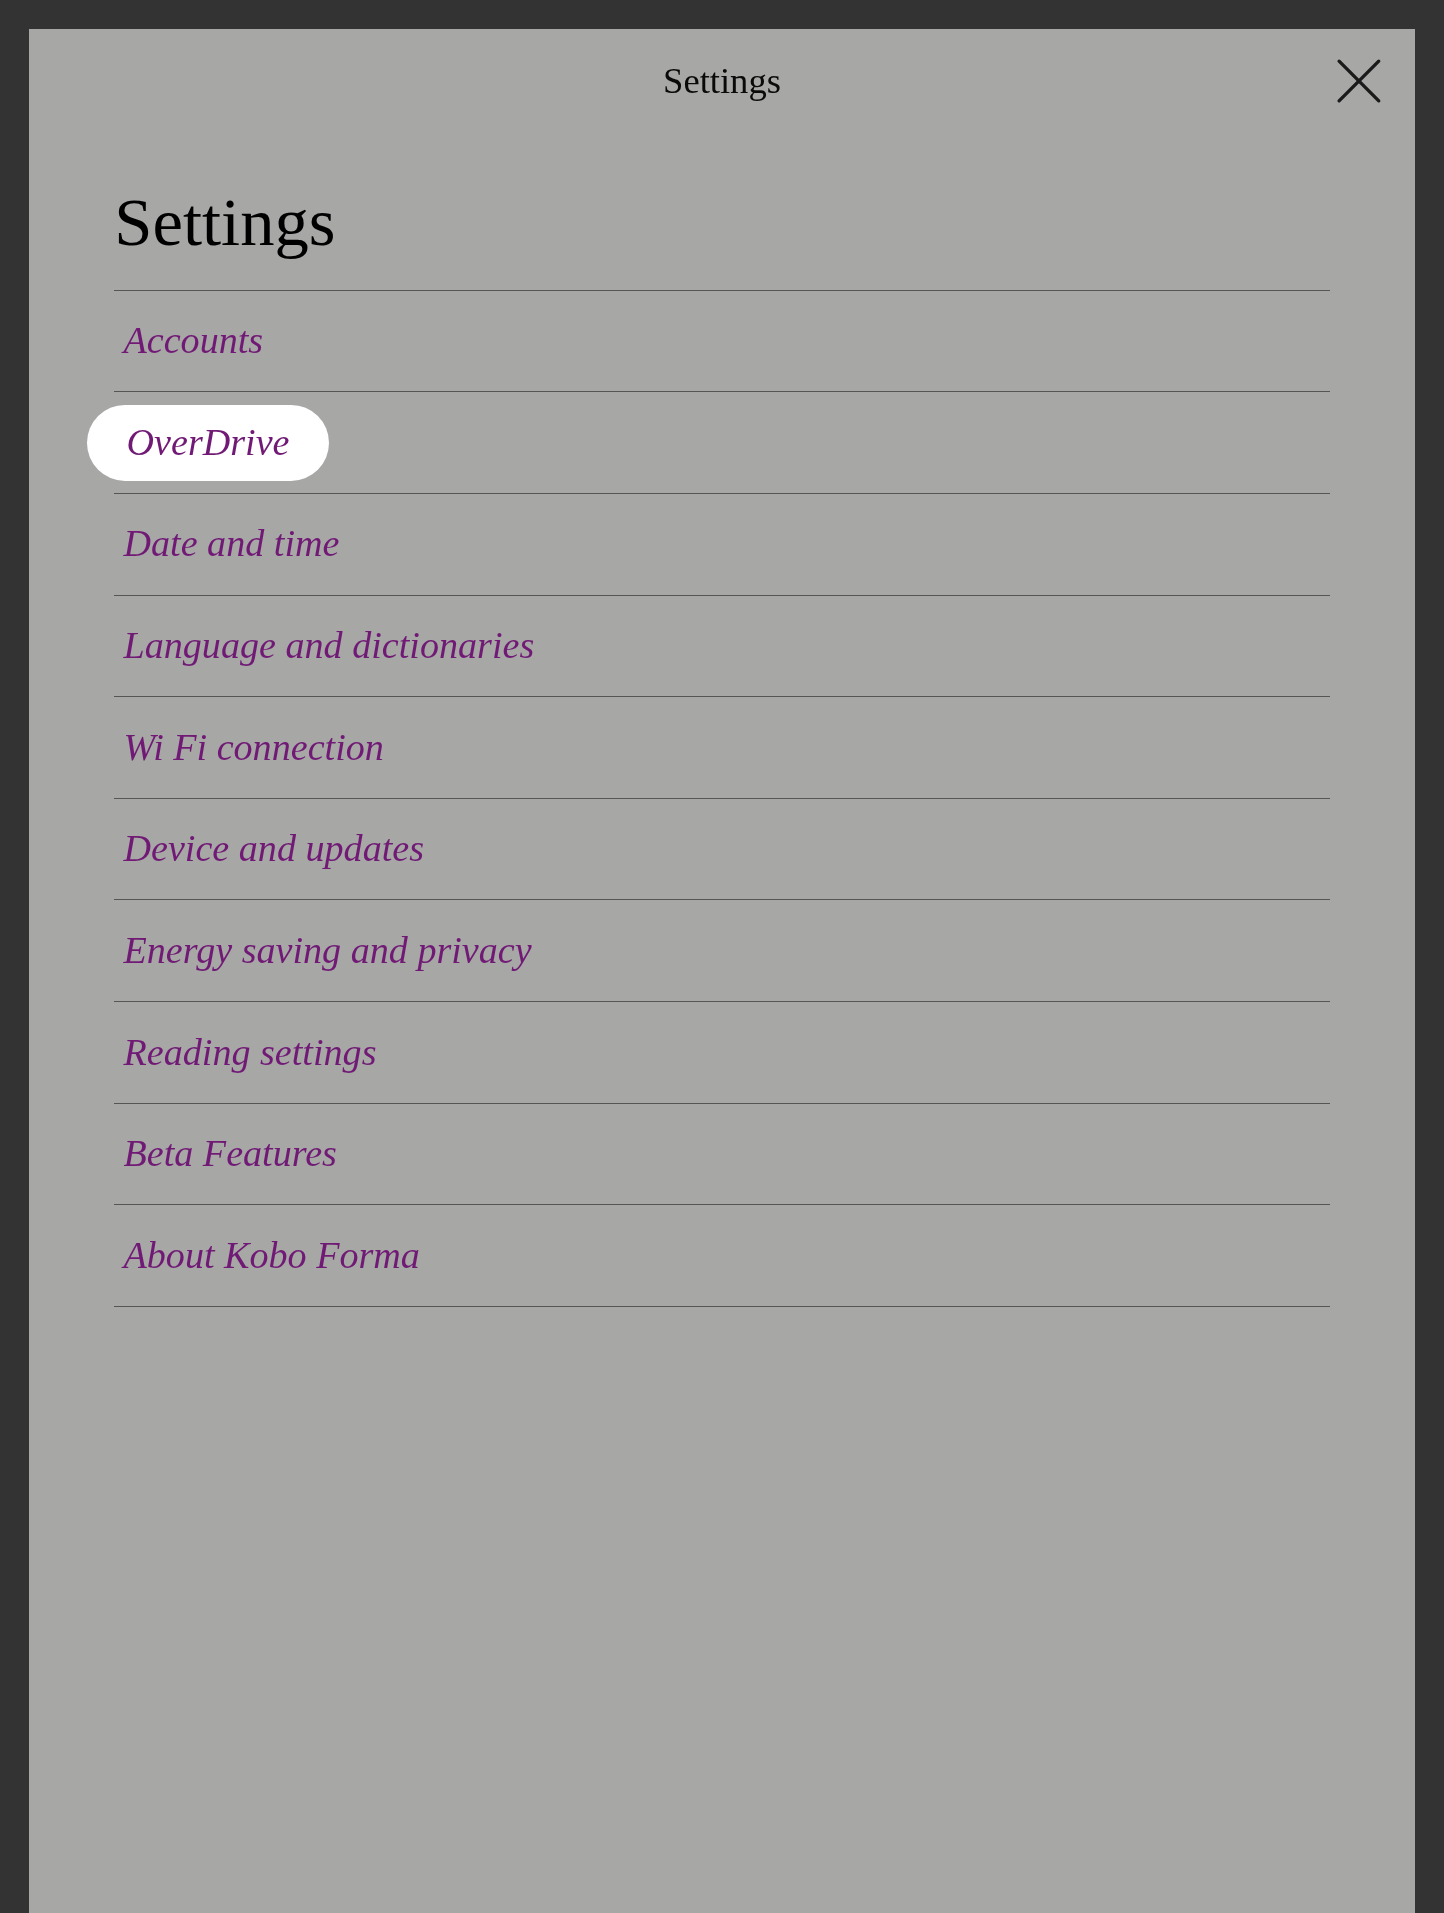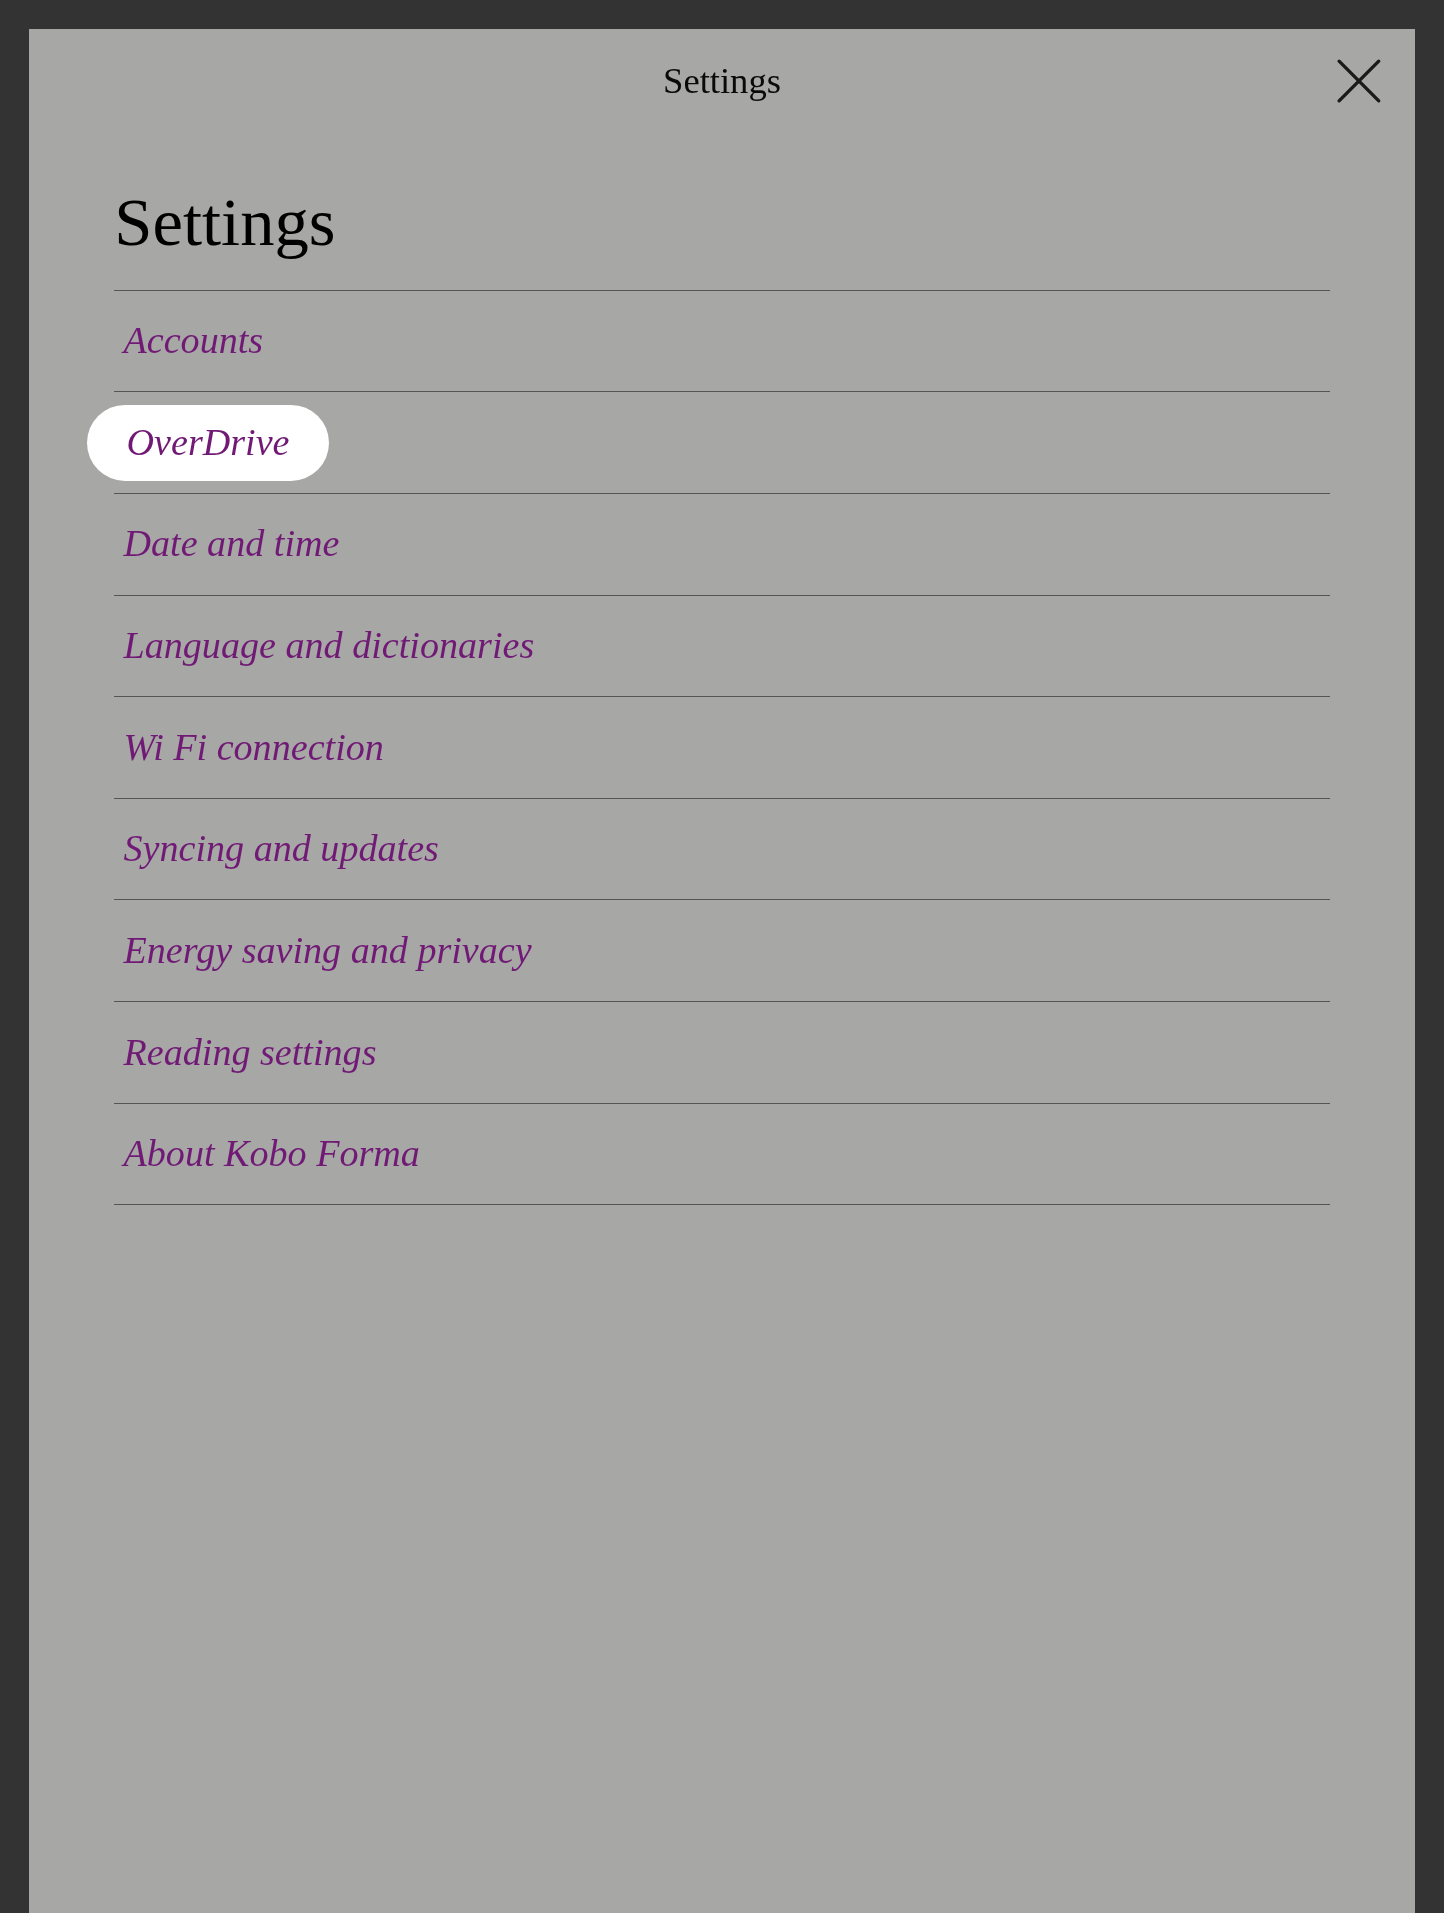--- a/index.html
+++ b/index.html
@@ -101,19 +101,20 @@
   </div>
   <div class="content">
     <h1 class="page-title">Settings</h1>
     <hr class="divider">
     <ul class="menu-list" id="menu-list">
         <li class="menu-item"><span>Accounts</span></li>
         <li class="menu-item"><span class="hidden-label">OverDrive</span><span class="highlight-pill"><span>OverDrive</span></span></li>
         <li class="menu-item"><span>Date and time</span></li>
         <li class="menu-item"><span>Language and dictionaries</span></li>
         <li class="menu-item"><span>Wi Fi connection</span></li>
-        <li class="menu-item"><span>Syncing and updates</span></li>
+        <li class="menu-item"><span>Device and updates</span></li>
         <li class="menu-item"><span>Energy saving and privacy</span></li>
         <li class="menu-item"><span>Reading settings</span></li>
+        <li class="menu-item"><span>Beta Features</span></li>
         <li class="menu-item"><span>About Kobo Forma</span></li>
       </ul>
   </div>
 </div>
 
 </body></html>

